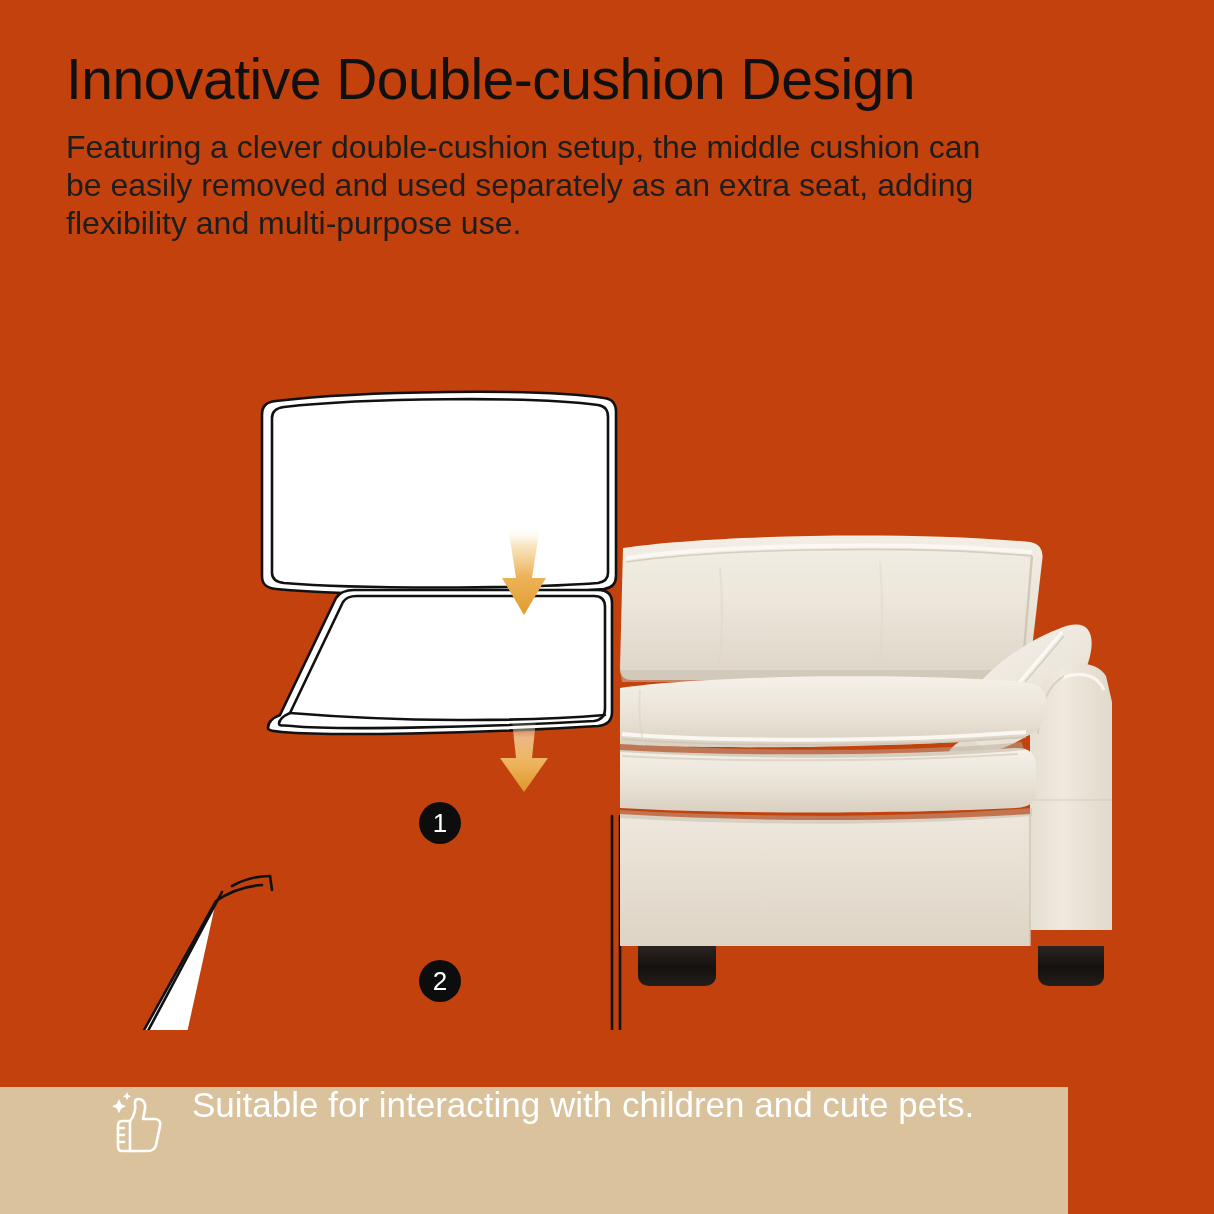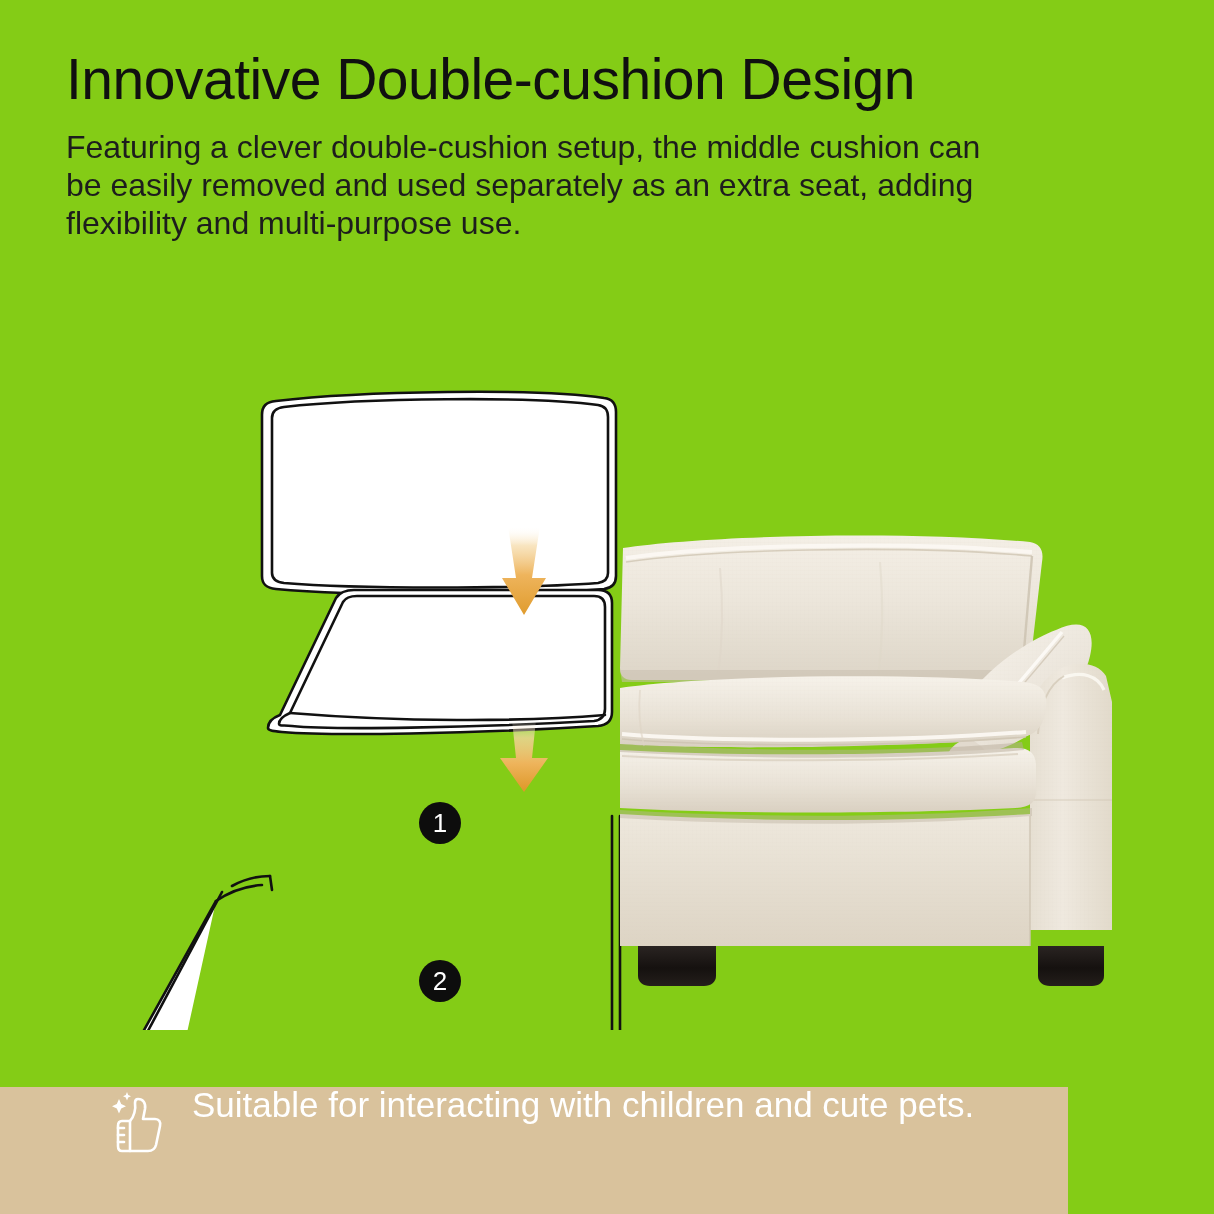--- a/index.html
+++ b/index.html
@@ -11,21 +11,21 @@
     width: 1214px;
     height: 1214px;
     overflow: hidden;
     font-family: "Liberation Sans", sans-serif;
     position: relative;
   }
 
   #page {
     position: absolute;
     inset: 0;
-    background: #84cc16;
+    background: #c2410c;
   }
 
   
   .header {
     position: absolute;
     left: 66px;
     top: 48px;
     width: 1020px;
   }
   .title {

